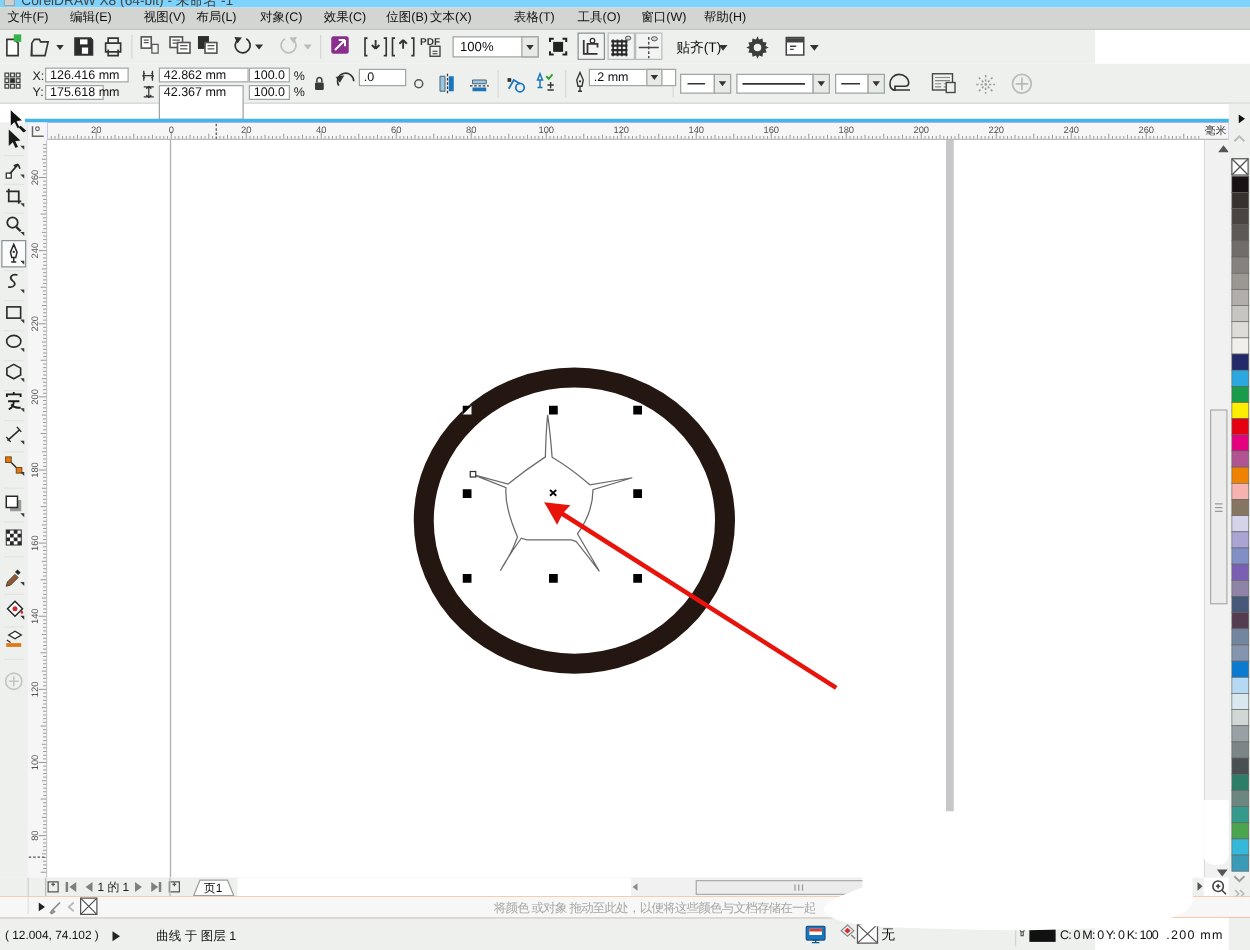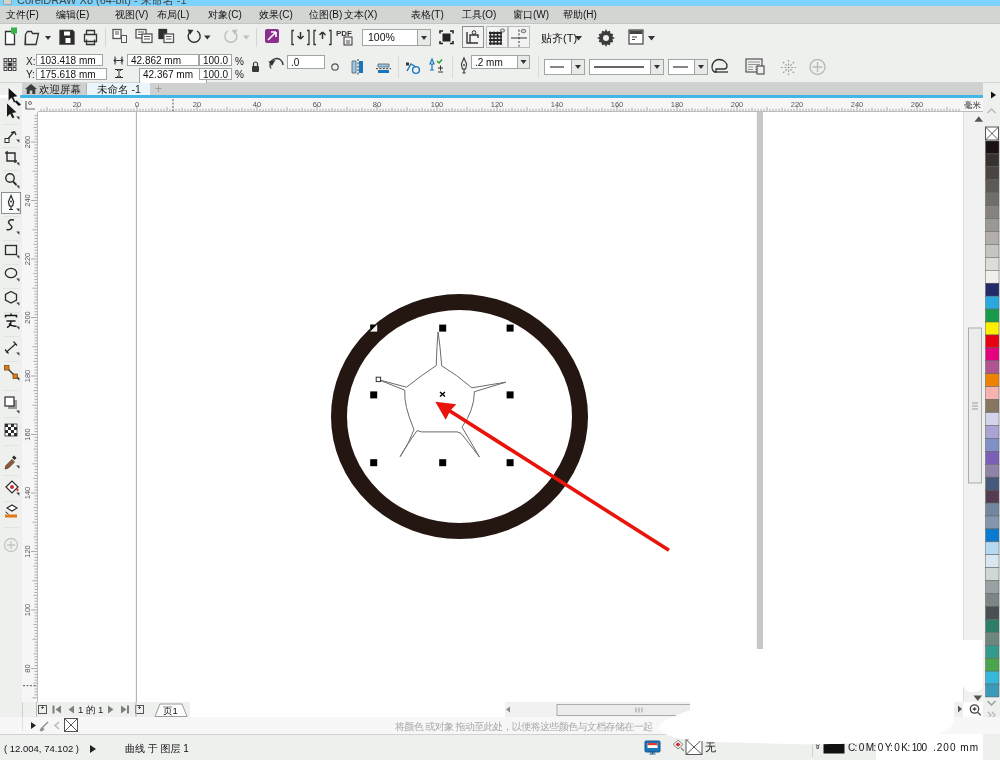--- a/index.html
+++ b/index.html
@@ -4,21 +4,21 @@
 *{margin:0;padding:0;box-sizing:border-box}
 html,body{width:1000px;height:760px;overflow:hidden;background:#fff;
  font-family:"Liberation Sans",sans-serif;-webkit-font-smoothing:antialiased}
 .abs{position:absolute}
 #win{position:relative;width:1000px;height:760px;background:#fff}
 #titlebar{left:0;top:0;width:1000px;height:6px;background:#7dd3fc;overflow:hidden}
 #titlebar .tt{position:absolute;left:17px;top:-7px;font-size:11px;color:#444;white-space:nowrap}
 #titlebar .ic{position:absolute;left:3px;top:-4px;width:9px;height:9px;background:#cfd2d0;border:1px solid #9aa}
 #menubar{left:0;top:6px;width:1000px;height:18px;background:#d3d5d3;border-bottom:1px solid #c3c6c4}
 #menubar span{position:absolute;top:0;font-size:10px;line-height:18px;color:#111;white-space:nowrap}
-#stdbar{left:0;top:24px;width:1000px;height:27px;background:#eef0ee}
+#stdbar{left:0;top:24px;width:876px;height:27px;background:#eef0ee}
 #propbar{left:0;top:51px;width:1000px;height:32px;background:#eef0ee;border-bottom:1px solid #d2d5d3}
 .pbox{position:absolute;background:#fff;border:1px solid #9fa5a3;font-size:10px;color:#111;line-height:11px;padding-left:3px;white-space:nowrap}
 .plab{position:absolute;font-size:10px;color:#222}
 #tabbar{left:0;top:83px;width:1000px;height:12px;background:#ced1cf}
 #cyanline{left:20px;top:95px;width:966px;height:3px;background:#43b6e8}
 #toolbox{left:0;top:98px;width:22px;height:604px;background:#eef0ee;border-right:1px solid #cfd2d0}
 #corner{left:22px;top:98px;width:16px;height:14px;background:#f5f6f5}
 #hruler{left:38px;top:98px;width:945px;height:14px;background:#8b5cf6}
 #vruler{left:22px;top:112px;width:16px;height:590px;background:#f5f6f5}
 #canvas{left:38px;top:112px;width:925px;height:590px;background:#fff}
@@ -205,45 +205,34 @@
    <g stroke="#9a9a9a" stroke-width="1.2" fill="none">
     <path d="M781,16.5 h15 M788.5,9 v15 M783,11 l11,11 M794,11 l-11,11" stroke-dasharray="1.8 1.6"></path>
    </g>
    <g stroke="#b9bbb9" stroke-width="1.4" fill="none">
     <circle cx="817.5" cy="16" r="7.5"></circle>
     <path d="M817.5,11 v10 M812.5,16 h10"></path>
    </g>
   </svg>
   <span class="plab" style="left:26px;top:4.5px">X:</span>
   <span class="plab" style="left:26px;top:18px">Y:</span>
-  <div class="pbox" style="left:36px;top:3px;width:67px;height:12px">103.418 mm</div>
-  <div class="pbox" style="left:36px;top:16.5px;width:71px;height:12px">175.618 mm</div>
+  <div class="pbox" style="left:36px;top:3px;width:67px;height:12px">126.416 mm</div>
+  <div class="pbox" style="left:36px;top:16.5px;width:47px;height:12px">175.618 mm</div>
   <div class="pbox" style="left:127px;top:3px;width:72px;height:12px">42.862 mm</div>
-  <div class="pbox" style="left:139px;top:16.5px;width:68px;height:28px">42.367 mm</div>
+  <div class="pbox" style="left:127px;top:16.5px;width:68px;height:28px">42.367 mm</div>
   <div class="pbox" style="left:199px;top:3px;width:33px;height:12px">100.0</div>
   <div class="pbox" style="left:199px;top:16.5px;width:33px;height:12px">100.0</div>
   <span class="plab" style="left:235px;top:4.5px">%</span>
   <span class="plab" style="left:235px;top:18px">%</span>
   <div class="pbox" style="left:287px;top:4px;width:38px;height:14px;line-height:13px">.0</div>
-  <div class="pbox" style="left:471px;top:4px;width:47px;height:14px;line-height:13px">.2 mm</div>
+  <div class="pbox" style="left:471px;top:4px;width:70px;height:14px;line-height:13px">.2 mm</div>
   <div class="pbox" style="left:517px;top:4px;width:13px;height:14px;background:#e8eae8"></div>
   <svg width="13" height="14" viewBox="0 0 13 14" style="position:absolute;left:517px;top:4px">
         <path d="M3.5,5 l6,0 l-3,4 z" fill="#333"></path>
       </svg>
- </div>
- <div id="tabbar" class="abs">
-  <div style="position:absolute;left:0;top:0;width:22px;height:12px;background:#eef0ee"></div>
-  <div style="position:absolute;left:87px;top:0;width:63px;height:12px;background:#eaf6fc"></div>
-  <svg width="12" height="10" viewBox="0 0 12 10" style="position:absolute;left:25px;top:1px">
-        <path d="M6,0 L12,5 h-1.7 v5 h-3 v-3.4 h-2.6 v3.4 h-3 v-5 H0 z" fill="#3c3c3c"></path>
-      </svg>
-  <span style="position:absolute;left:39px;top:0;font-size:10.5px;line-height:13px;color:#222;white-space:nowrap">欢迎屏幕</span>
-  <div style="position:absolute;left:86px;top:1px;width:1px;height:10px;background:#b0b3b1"></div>
-  <span style="position:absolute;left:97px;top:0;font-size:10.5px;line-height:13px;color:#222;white-space:nowrap">未命名 -1</span>
-  <span style="position:absolute;left:155px;top:-1px;font-size:12px;line-height:14px;color:#9a9d9b">+</span>
  </div>
  <div id="cyanline" class="abs"></div>
  <div id="corner" class="abs">
   <svg width="16" height="14" viewBox="0 0 16 14">
         <path d="M4,3 v8 h9" fill="none" stroke="#666" stroke-width="1.2"></path>
         <circle cx="8" cy="5" r="1.5" fill="none" stroke="#666" stroke-width="0.9"></circle>
       </svg>
  </div>
  <div id="hruler" class="abs"><svg id="hrsvg" width="945" height="14" viewBox="38 0 945 14">
 <rect x="38" y="0" width="945" height="14" fill="#f5f6f5"></rect>

